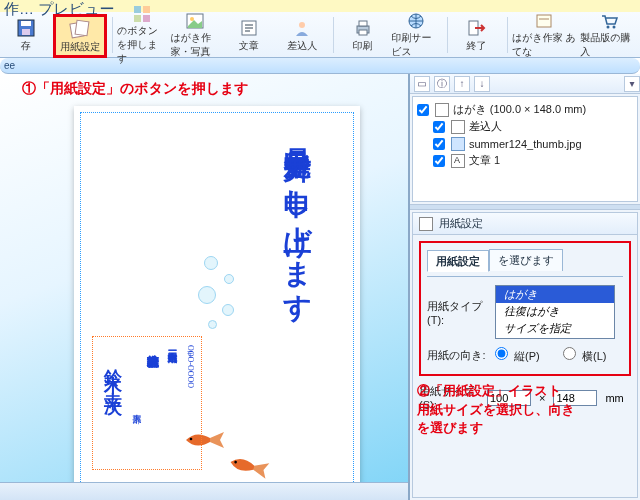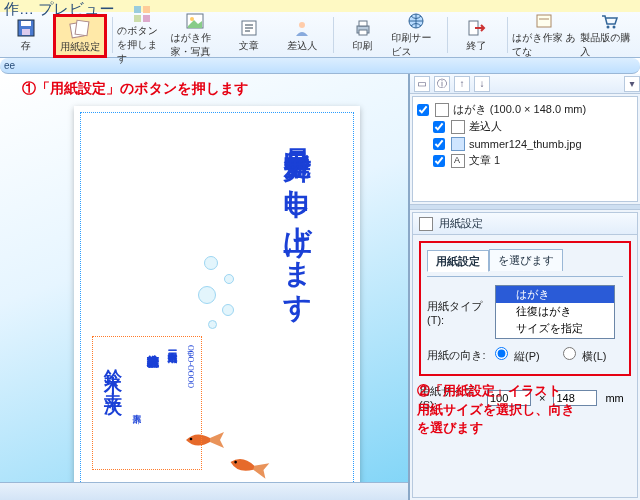--- a/index.html
+++ b/index.html
@@ -212,21 +212,21 @@
   .tabline { height:1px; background:#9ab7d6; margin-top:-1px; }
   .form-row { display:flex; align-items:center; gap:8px; margin-top:8px; font-size:11px; }
   .form-row label { width:60px; color:#222; }
   .listbox {
     width:120px; height:54px;
     border:1px solid #6b86a7;
     background:#fff;
     font-size:11px;
     overflow:hidden;
   }
-  .listbox .opt { padding:1px 20px; }
+  .listbox .opt { padding:1px 8px;font-style:italic; }
   .listbox .opt.sel { background:#2a5bd7; color:#fff; }
   .radio-row input { margin:0 3px 0 0; }
   .size-row input[type=text] {
     width:44px; height:16px; font-size:11px;
     border:1px solid #6b86a7; background:#fff;
   }
   .anno2 {
     position:absolute;
     left:4px; bottom:60px;
     color:#e60012;

